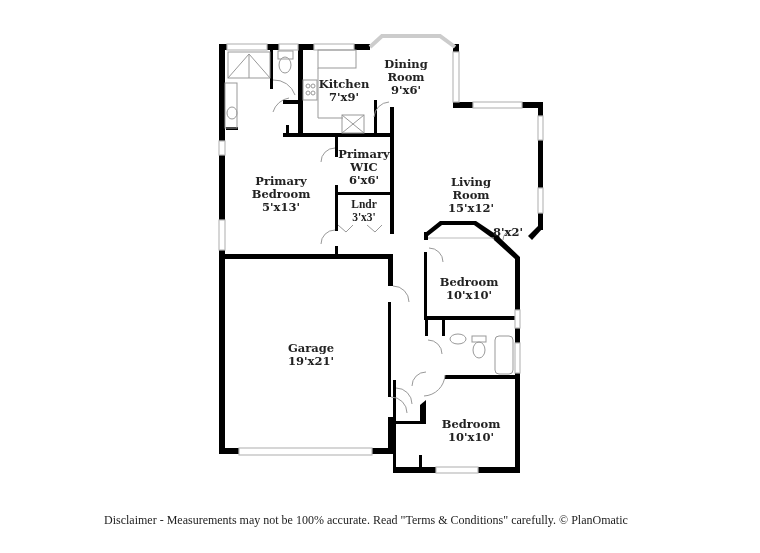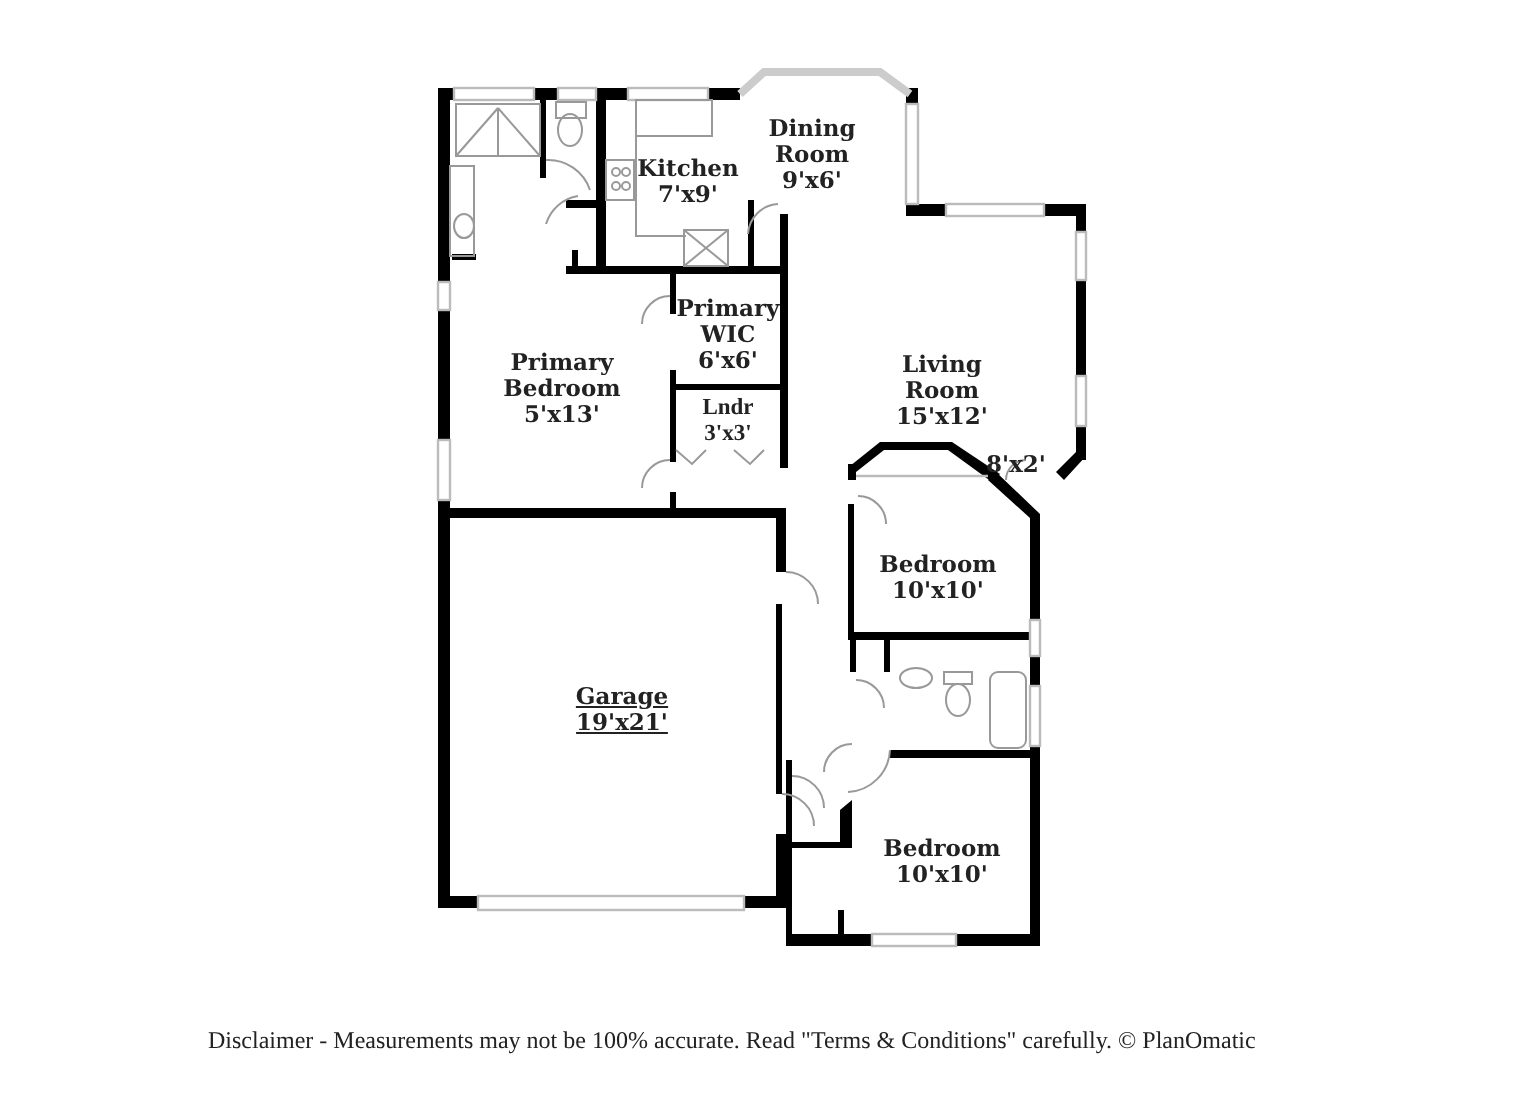--- a/index.html
+++ b/index.html
@@ -167,21 +167,21 @@
   <span>Lndr</span>
   <span>3'x3'</span>
 </div>
 <div class="room-label" style="left:461px; top:226px;margin-left:47px;">
   <span>8'x2'</span>
 </div>
 <div class="room-label" style="left:469px; top:276px;">
   <span>Bedroom</span>
   <span>10'x10'</span>
 </div>
-<div class="room-label" style="left:311px; top:342px;text-decoration:underline;">
+<div class="room-label" style="left:311px; top:342px;">
   <span>Garage</span>
   <span>19'x21'</span>
 </div>
 <div class="room-label" style="left:471px; top:418px;">
   <span>Bedroom</span>
   <span>10'x10'</span>
 </div>
 
 <div class="disclaimer">Disclaimer - Measurements may not be 100% accurate. Read "Terms &amp; Conditions" carefully. © PlanOmatic</div>
 

